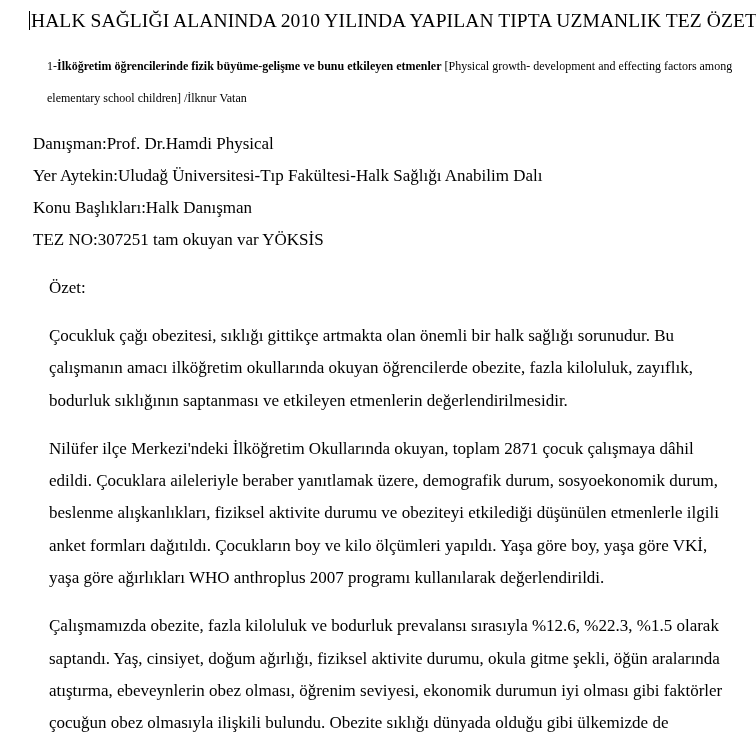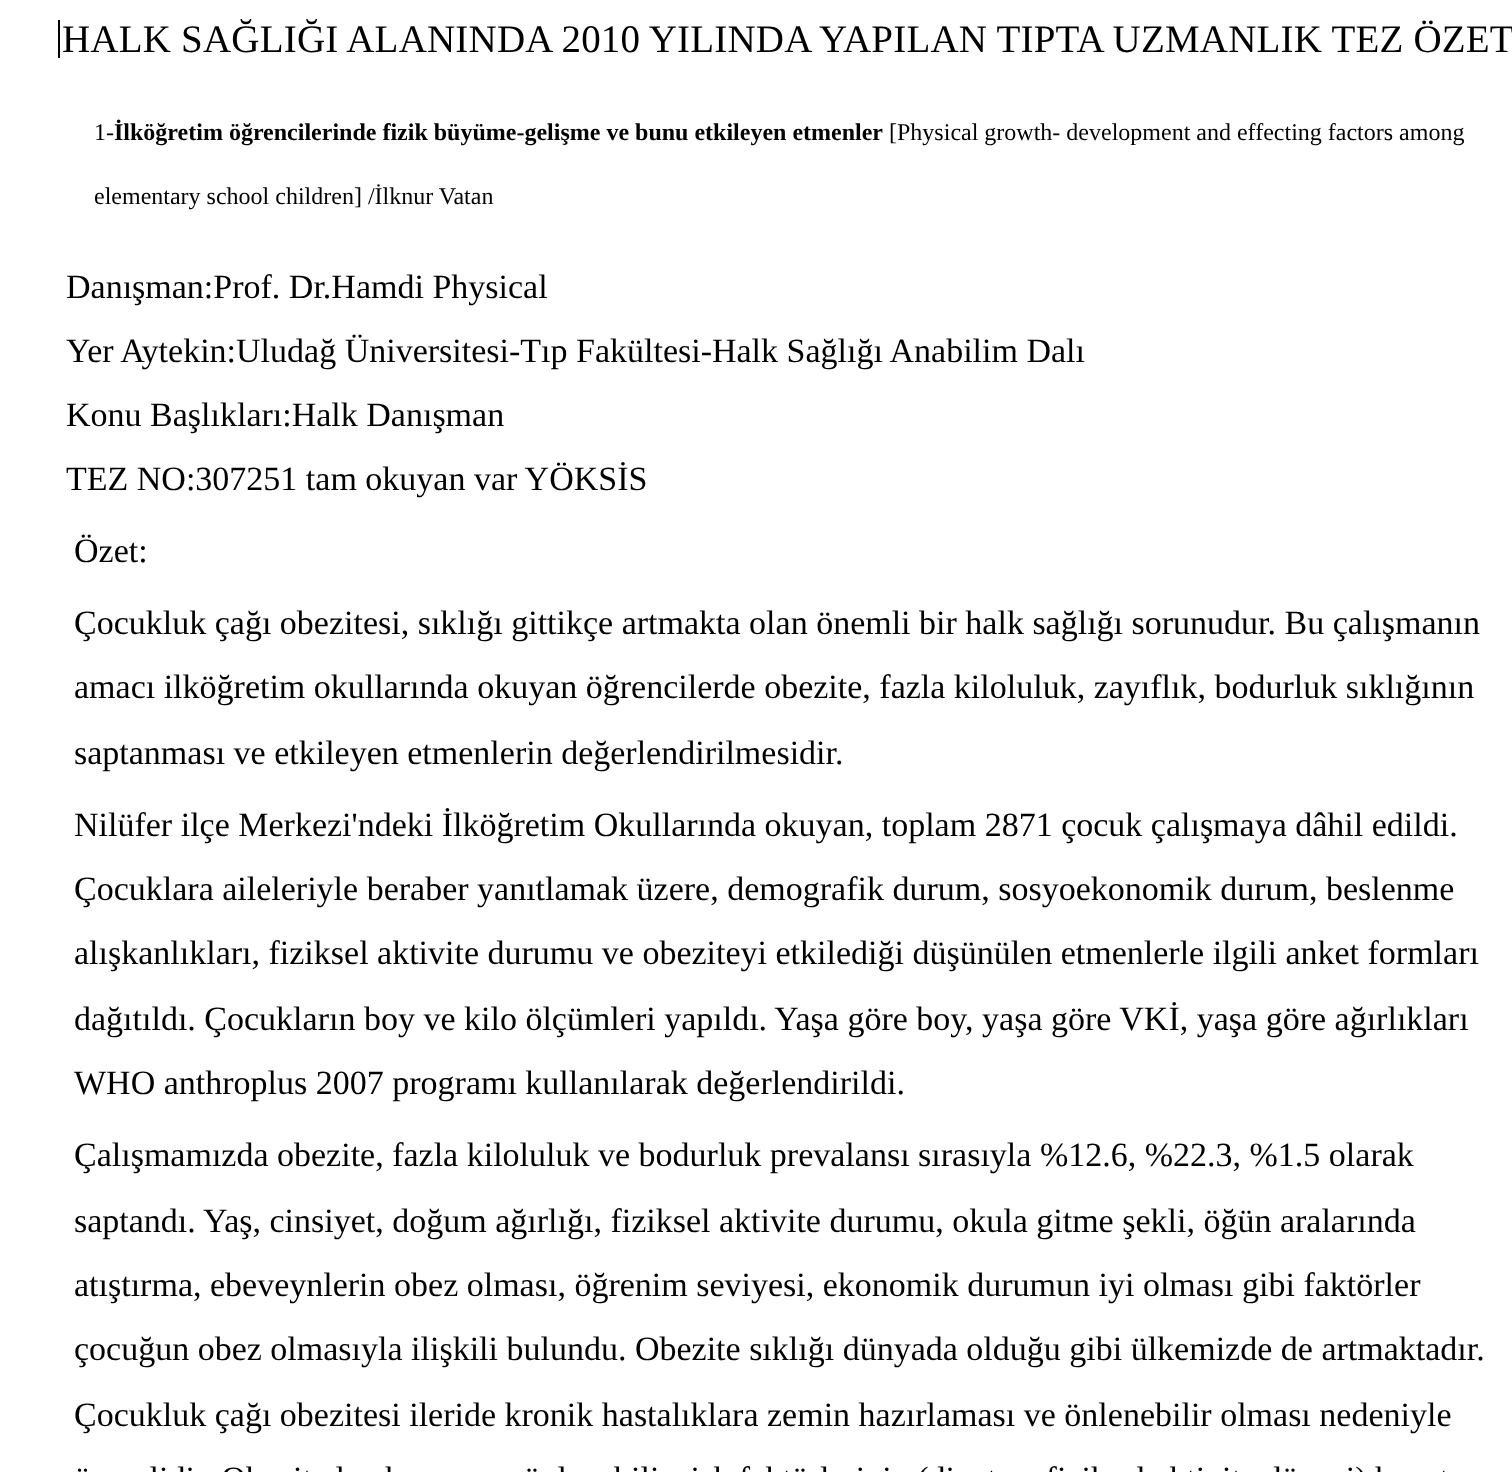--- a/index.html
+++ b/index.html
@@ -56,26 +56,26 @@
   }
   .meta-line {
     font-size: 17px;
     line-height: 32px;
     margin: 0;
     white-space: nowrap;
   }
   .ozet-label {
     font-size: 17px;
     line-height: 32px;
-    margin: 4px;
+    margin: 16px;
   }
   .abstract-para {
     font-size: 17px;
     line-height: 32.3px;
-    margin: 4px;
+    margin: 16px;
     text-align: left;
     max-width: 722px;
   }
 </style>
 </head>
 <body>
 
 <div class="page">
 
   <div class="doc-title"><span class="caret"></span><span class="title-text">HALK SAĞLIĞI ALANINDA 2010 YILINDA YAPILAN TIPTA UZMANLIK TEZ ÖZETLERİ</span></div>

